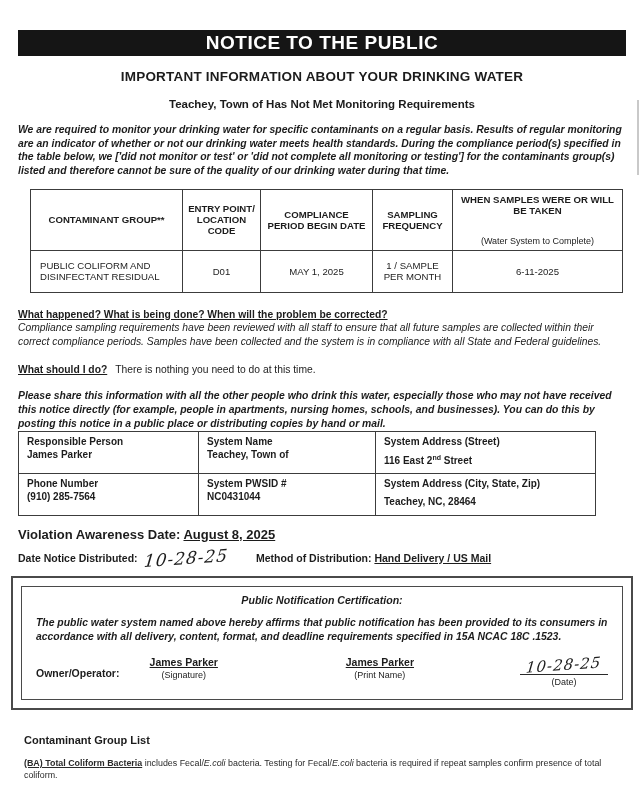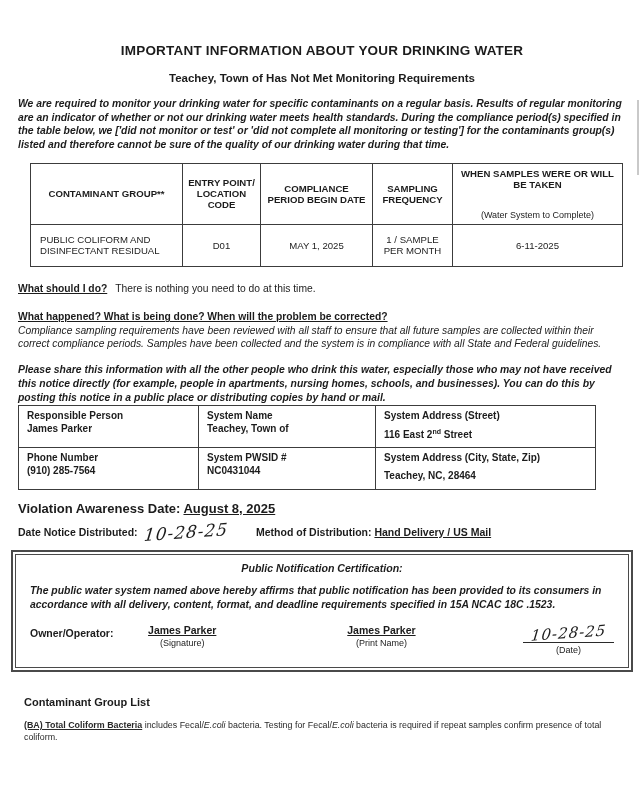--- a/index.html
+++ b/index.html
@@ -123,41 +123,41 @@
     white-space: nowrap;
   }
   .dist-method { margin-left: 22px; }
 
   
   .cert-outer {
     margin-top: 8px;
     margin-left: -7px;
     width: 622px;
     border: 2px solid #4a4a4a;
-    padding: 2px;
+    padding: 8px;
   }
   .cert-inner {
     border: 1px solid #4a4a4a;
     padding: 7px 14px 12px 14px;
   }
   .cert-title {
     text-align: center;
     font-size: 10.6px;
     font-weight: bold;
     font-style: italic;
   }
   .cert-body {
     margin-top: 10px;
     font-size: 10.4px;
     font-weight: bold;
     font-style: italic;
     line-height: 1.35;
   }
   .cert-sign-row { margin-top: 12px; display: flex; align-items: flex-start; }
-  .owner-label { font-size: 10.5px; font-weight: bold; width: 112px; padding-top: 3px; }
+  .owner-label { font-size: 10.5px; font-weight: bold; width: 112px; padding-top: 3px; margin-top: 8px; }
   .sig-col { text-align: center; }
   .sig-name { font-size: 10.5px; font-weight: bold; text-decoration: underline; }
   .sig-caption { font-size: 9px; font-weight: normal; margin-top: 2px; }
   .col-signature { width: 120px; margin-left: 10px; }
   .col-print { width: 120px; margin-left: 100px; }
   .col-date { width: 110px; margin-left: 92px; }
   .date-hw-wrap { border-bottom: 1px solid #2a2a2a; padding-bottom: 0px; }
   .col-date .handwrite { font-size: 15px; margin: 0; }
 
   
@@ -173,20 +173,23 @@
     right: 5px; top: 100px;
     width: 2px; height: 75px;
     background: #c9c9c9;
   }
 </style>
 </head>
 <body>
 
 <div class="page">
 
+  <div class="banner">
+    <span>NOTICE TO THE PUBLIC</span>
+  </div>
 
   <div class="doc-title">IMPORTANT INFORMATION ABOUT YOUR DRINKING WATER</div>
 
   <div class="doc-subtitle">Teachey, Town of Has Not Met Monitoring Requirements</div>
 
   <p class="intro">We are required to monitor your drinking water for specific contaminants on a regular basis. Results of regular monitoring are an indicator of whether or not our drinking water meets health standards. During the compliance period(s) specified in the table below, we ['did not monitor or test' or 'did not complete all monitoring or testing'] for the contaminants group(s) listed and therefore cannot be sure of the quality of our drinking water during that time.</p>
 
   <table class="mon-table">
     <colgroup>
       <col style="width:152px">
@@ -213,26 +216,26 @@
         <td>D01</td>
         <td>MAY 1, 2025</td>
         <td>1 / SAMPLE PER MONTH</td>
         <td>6-11-2025</td>
       </tr>
     </tbody>
   </table>
 
 
   <div class="qa">
-    <span class="qa-heading">What should I do?</span><span class="qa-body-inline">There is nothing you need to do at this time.</span>
-  </div>
-
-  <div class="qa">
     <div class="qa-heading">What happened?  What is being done?  When will the problem be corrected?</div>
     <div class="qa-body-italic">Compliance sampling requirements have been reviewed with all staff to ensure that all future samples are collected within their correct compliance periods. Samples have been collected and the system is in compliance with all State and Federal guidelines.</div>
+  </div>
+
+  <div class="qa">
+    <span class="qa-heading">What should I do?</span><span class="qa-body-inline">There is nothing you need to do at this time.</span>
   </div>
 
   <p class="share">Please share this information with all the other people who drink this water, especially those who may not have received this notice directly (for example, people in apartments, nursing homes, schools, and businesses). You can do this by posting this notice in a public place or distributing copies by hand or mail.</p>
 
 
   <table class="contact-table">
     <colgroup>
       <col style="width:180px">
         <col style="width:177px">
         <col style="width:220px">

